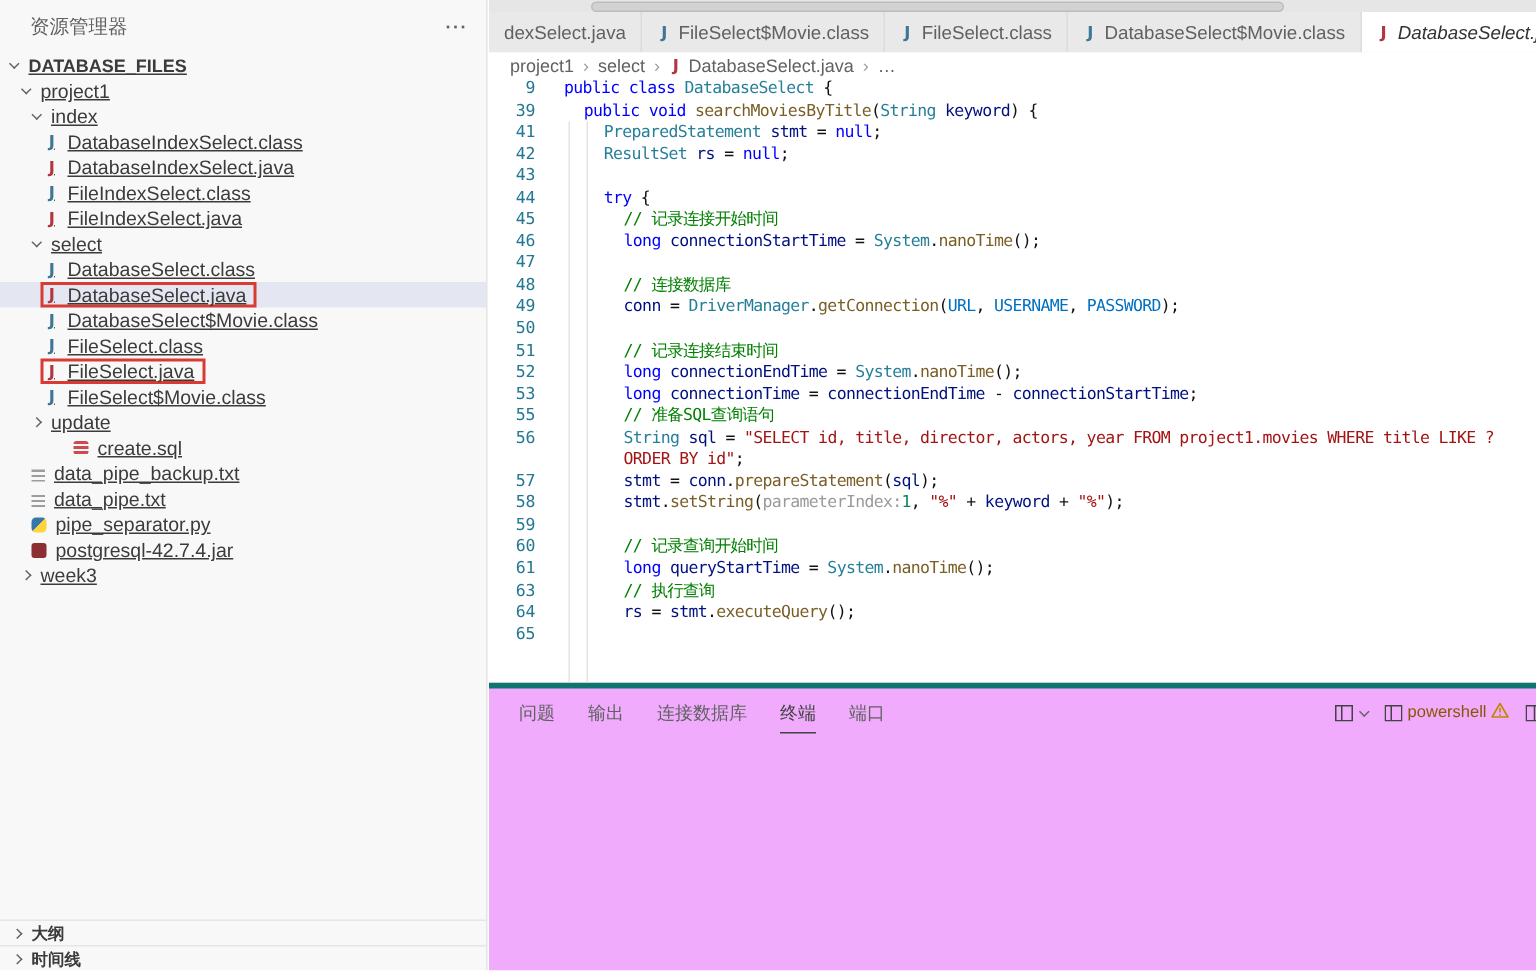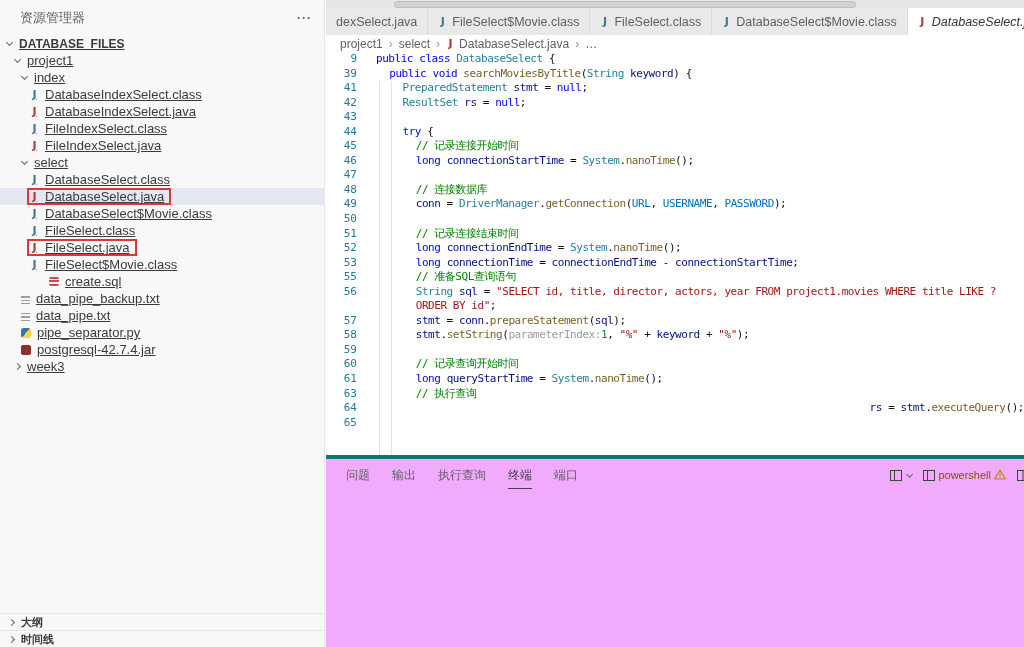--- a/index.html
+++ b/index.html
@@ -167,20 +167,26 @@
             <span class="jicon red">J</span>
             <span class="tlabel">FileSelect.java</span>
           </span>
         </div>
         <div class="trow" style="padding-left: 30px;">
           <span class="row-inner">
             <span class="jicon blue">J</span>
             <span class="tlabel">FileSelect$Movie.class</span>
           </span>
         </div>
+        <div class="trow" style="padding-left: 21px;">
+          <span class="row-inner">
+            <span class="chev closed"></span>
+            <span class="tlabel">update</span>
+          </span>
+        </div>
         <div class="trow" style="padding-left: 21px; margin-left: 28px;">
           <span class="row-inner">
             <span class="fico ico-sql"></span>
             <span class="tlabel">create.sql</span>
           </span>
         </div>
         <div class="trow" style="padding-left: 21px;">
           <span class="row-inner">
             <span class="fico ico-txt"></span>
             <span class="tlabel">data_pipe_backup.txt</span>
@@ -360,34 +366,34 @@
         <div class="code-line">
           <span class="ln">61</span>
           <span class="code-text" style="padding-left: 6ch;"><span class="tok-kw">long</span><span class="tok-pl"> </span><span class="tok-vr">queryStartTime</span><span class="tok-pl"> = </span><span class="tok-ty">System</span><span class="tok-pl">.</span><span class="tok-fn">nanoTime</span><span class="tok-pl">();</span></span>
         </div>
         <div class="code-line">
           <span class="ln">63</span>
           <span class="code-text" style="padding-left: 6ch;"><span class="tok-cm">// 执行查询</span></span>
         </div>
         <div class="code-line">
           <span class="ln">64</span>
-          <span class="code-text" style="padding-left: 6ch; text-align: right;"><span class="tok-vr">rs</span><span class="tok-pl"> = </span><span class="tok-vr">stmt</span><span class="tok-pl">.</span><span class="tok-fn">executeQuery</span><span class="tok-pl">();</span></span>
+          <span class="code-text" style="padding-left: 6ch;"><span class="tok-vr">rs</span><span class="tok-pl"> = </span><span class="tok-vr">stmt</span><span class="tok-pl">.</span><span class="tok-fn">executeQuery</span><span class="tok-pl">();</span></span>
         </div>
         <div class="code-line">
           <span class="ln">65</span>
           <span class="code-text" style="padding-left: 0ch;"></span>
         </div>
       </div>
 
     <div class="panel">
       <div class="panel-header">
         <div class="ptabs" id="ptabs">
             <div class="ptab">问题</div>
             <div class="ptab">输出</div>
-            <div class="ptab">执行查询</div>
+            <div class="ptab">连接数据库</div>
             <div class="ptab active">终端</div>
             <div class="ptab">端口</div>
           </div>
         <div class="panel-actions">
           <span class="pact">
             <svg width="12" height="11" viewBox="0 0 12 11">
                 <rect x="0.5" y="0.5" width="11" height="10" fill="none" stroke="#424242"></rect>
                 <line x1="4.5" y1="0.5" x2="4.5" y2="10.5" stroke="#424242"></line>
               </svg>
             <span class="chev" style="margin:-1px 0 0 2px;"></span>

